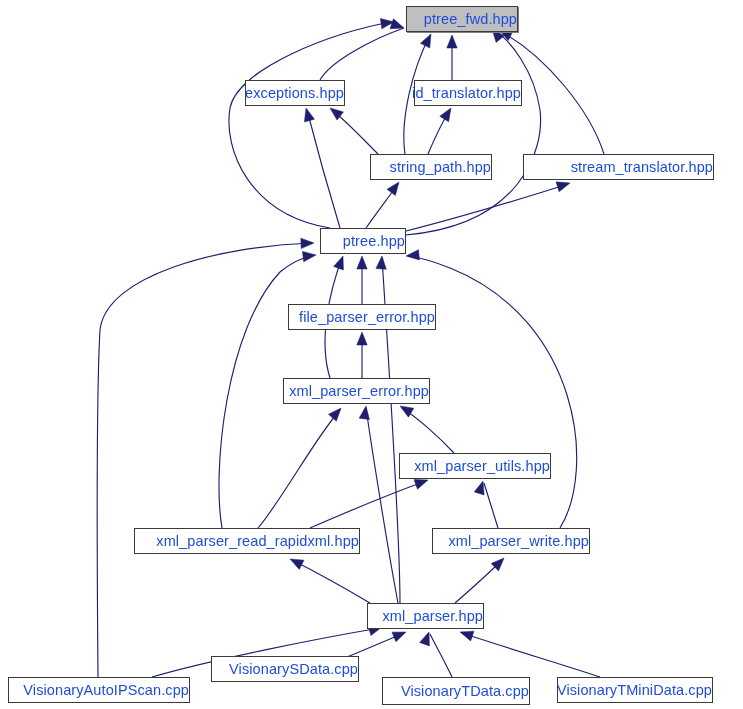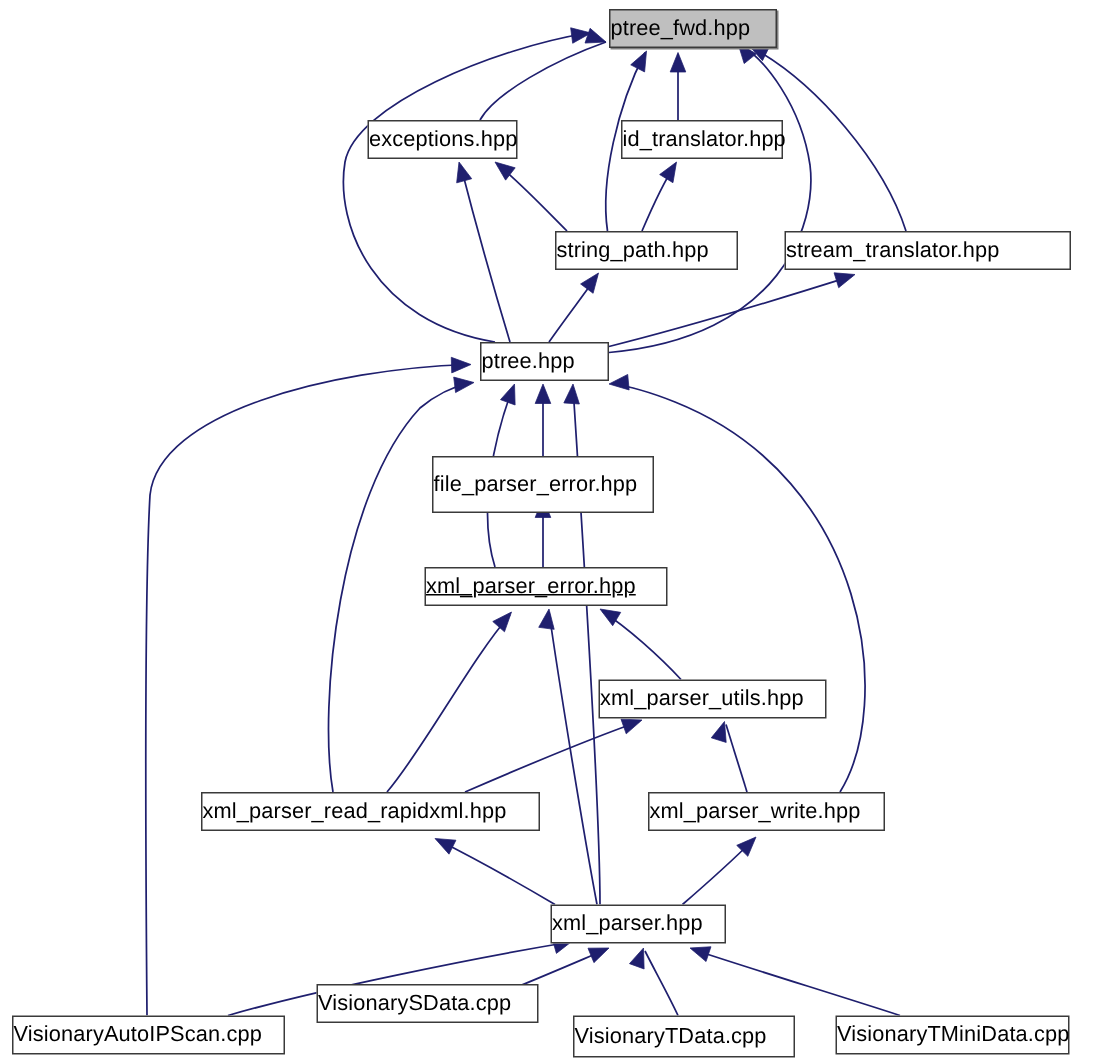--- a/index.html
+++ b/index.html
@@ -21,26 +21,26 @@
     top: 0;
     width: 743px;
     height: 709px;
     pointer-events: none;
   }
   .node {
     position: absolute;
     box-sizing: border-box;
     background: #ffffff;
     border: 1px solid #404040;
-    color: #000000;
+    color: #1d4ed8;
     font-size: 14.5px;
     line-height: 1;
     display: flex;
     align-items: center;
-    justify-content: flex-start;
+    justify-content: flex-end;
     white-space: nowrap;
     letter-spacing: 0.1px;
     z-index: 5;
   }
   .node.root {
     background: #bfbfbf;
     border: 1px solid #2b2b2b;
     box-shadow: 1px 1px 0 #808080;
   }
   .node.thick {
@@ -123,24 +123,24 @@
       </div>
       <div class="node thick" style="left: 370px; top: 154px; width: 122px; height: 26px;">
         <span>string_path.hpp</span>
       </div>
       <div class="node thick" style="left: 523px; top: 154px; width: 191px; height: 26px;">
         <span>stream_translator.hpp</span>
       </div>
       <div class="node thick" style="left: 320px; top: 228px; width: 86px; height: 26px;">
         <span>ptree.hpp</span>
       </div>
-      <div class="node thick" style="left: 288px; top: 304px; width: 148px; height: 38px;">
+      <div class="node thick" style="left: 288px; top: 304px; width: 148px; height: 26px;">
         <span>file_parser_error.hpp</span>
       </div>
-      <div class="node thick" style="left: 283px; top: 378px; width: 162px; height: 26px; text-decoration: underline;">
+      <div class="node thick" style="left: 283px; top: 378px; width: 147px; height: 26px;">
         <span>xml_parser_error.hpp</span>
       </div>
       <div class="node thick" style="left: 399px; top: 453px; width: 152px; height: 26px;">
         <span>xml_parser_utils.hpp</span>
       </div>
       <div class="node thick" style="left: 134px; top: 528px; width: 226px; height: 26px;">
         <span>xml_parser_read_rapidxml.hpp</span>
       </div>
       <div class="node thick" style="left: 432px; top: 528px; width: 158px; height: 26px;">
         <span>xml_parser_write.hpp</span>

